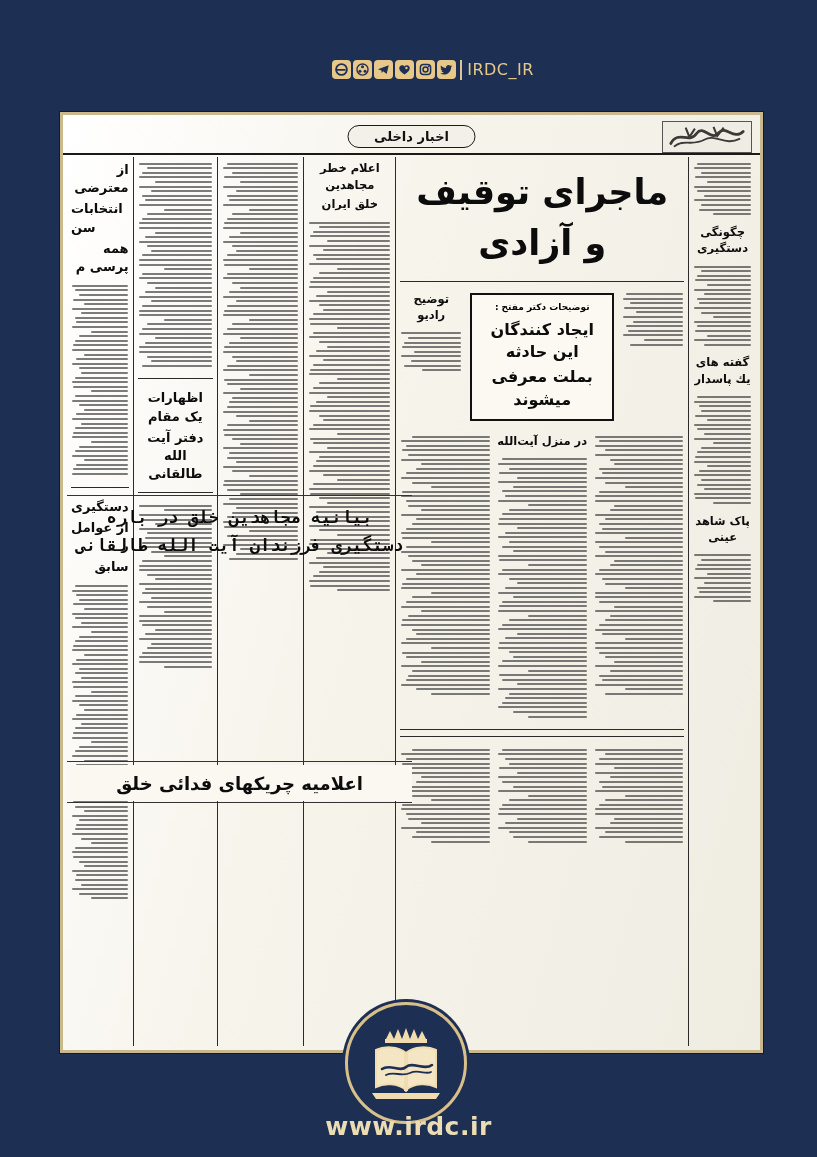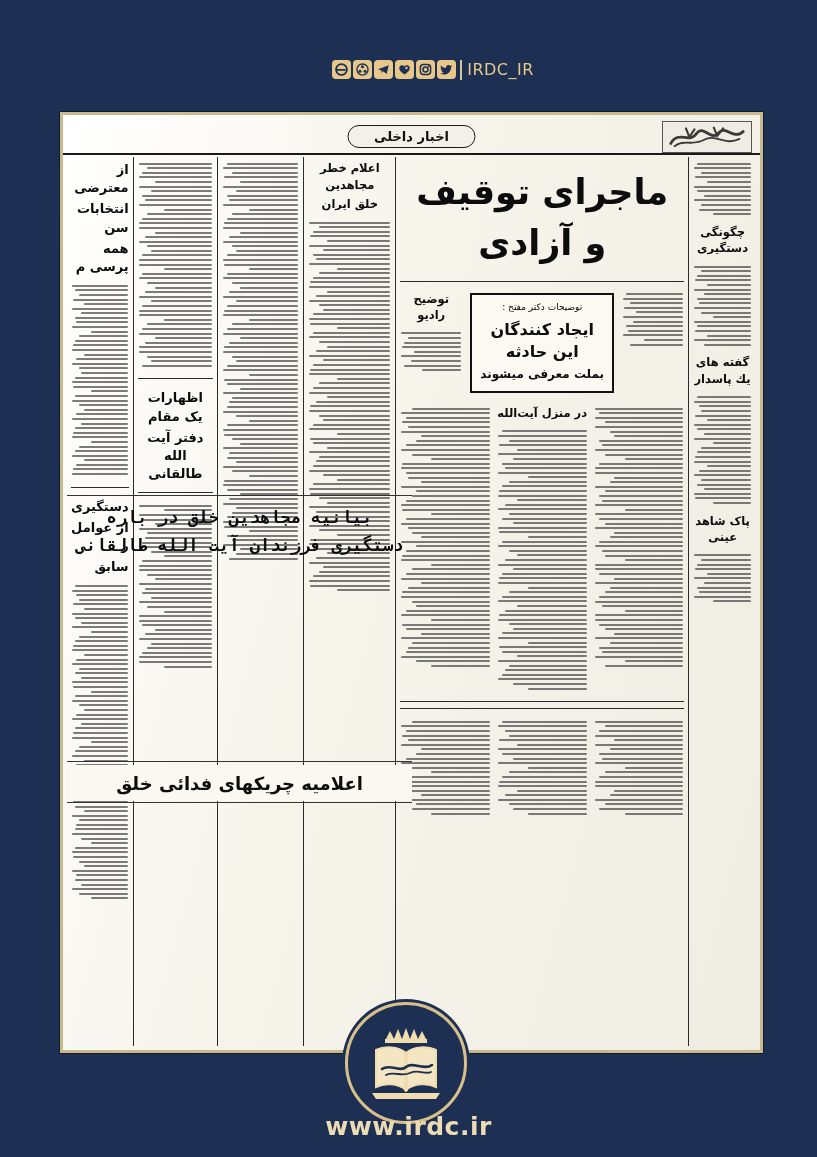--- a/index.html
+++ b/index.html
@@ -92,21 +92,21 @@
   
   .hl{
     font-weight:bold;color:#0c0c0c;text-align:center;
     line-height:1.35;letter-spacing:-.2px;
   }
   .hl-lead{font-size:35px;line-height:1.45;padding:10px 4px 6px;}
   .hl-sec{font-size:17px;line-height:1.4;padding:6px 2px 4px;}
   .hl-mid{font-size:15.5px;line-height:1.4;padding:5px 2px 3px;}
   .hl-small{font-size:13px;line-height:1.4;padding:4px 1px 3px;}
   .hl-xsmall{font-size:11.5px;line-height:1.45;padding:3px 1px;}
-  .kicker{font-size:9px;font-weight:normal;text-align:center;padding:2px 0;}
+  .kicker{font-size:9px;font-weight:bold;text-align:center;padding:2px 0;}
 
   .boxed{
     border:2px solid #111;padding:5px 6px;margin:5px 3px;
     background:#fbf9f2;
   }
 
   
   .body-block{padding:3px 2px;}
   .line{
     height:2px;background:#4a4a4a;margin:2.6px 0;border-radius:1px;
@@ -312,21 +312,21 @@
               <div class="line s1"></div>
                 <div class="line s5"></div>
                 <div class="line s3"></div>
             </div>
           </div>
 
           <div style="flex:0 0 150px">
             <div class="boxed">
               <div class="kicker">توضیحات دکتر مفتح :</div>
               <div class="hl hl-mid" style="font-size:16px">ایجاد کنندگان این حادثه</div>
-              <div class="hl hl-mid" style="font-size:12px;padding-top:0">بملت معرفی میشوند</div>
+              <div class="hl hl-mid" style="font-size:16px;padding-top:0">بملت معرفی میشوند</div>
             </div>
           </div>
 
           <div>
             <div class="hl hl-xsmall">توضیح رادیو</div>
             <div class="body-block">
               <div class="line s1"></div>
                 <div class="line s3"></div>
                 <div class="line s2"></div>
               <div class="line s6"></div>
@@ -878,21 +878,21 @@
             <div class="line s3"></div>
             <div class="line s2"></div>
           <div class="line s1"></div>
             <div class="line s6"></div>
             <div class="line s5"></div>
         </div>
       </div>
 
       <div class="col c6">
         <div class="hl hl-small" style="text-align:right">از معترضی</div>
-        <div class="hl hl-small" style="text-align:right;padding-top:0">انتخابات سن</div>
+        <div class="hl hl-small" style="text-align:left;padding-top:0">انتخابات سن</div>
         <div class="hl hl-small" style="text-align:right;padding-top:0">همه پرسی م</div>
         <div class="body-block">
           <div class="line s1"></div>
             <div class="line s2"></div>
             <div class="line s3"></div>
           <div class="line s6"></div>
             <div class="line s4"></div>
             <div class="line s1"></div>
           <div class="line s7"></div>
             <div class="line s2"></div>

